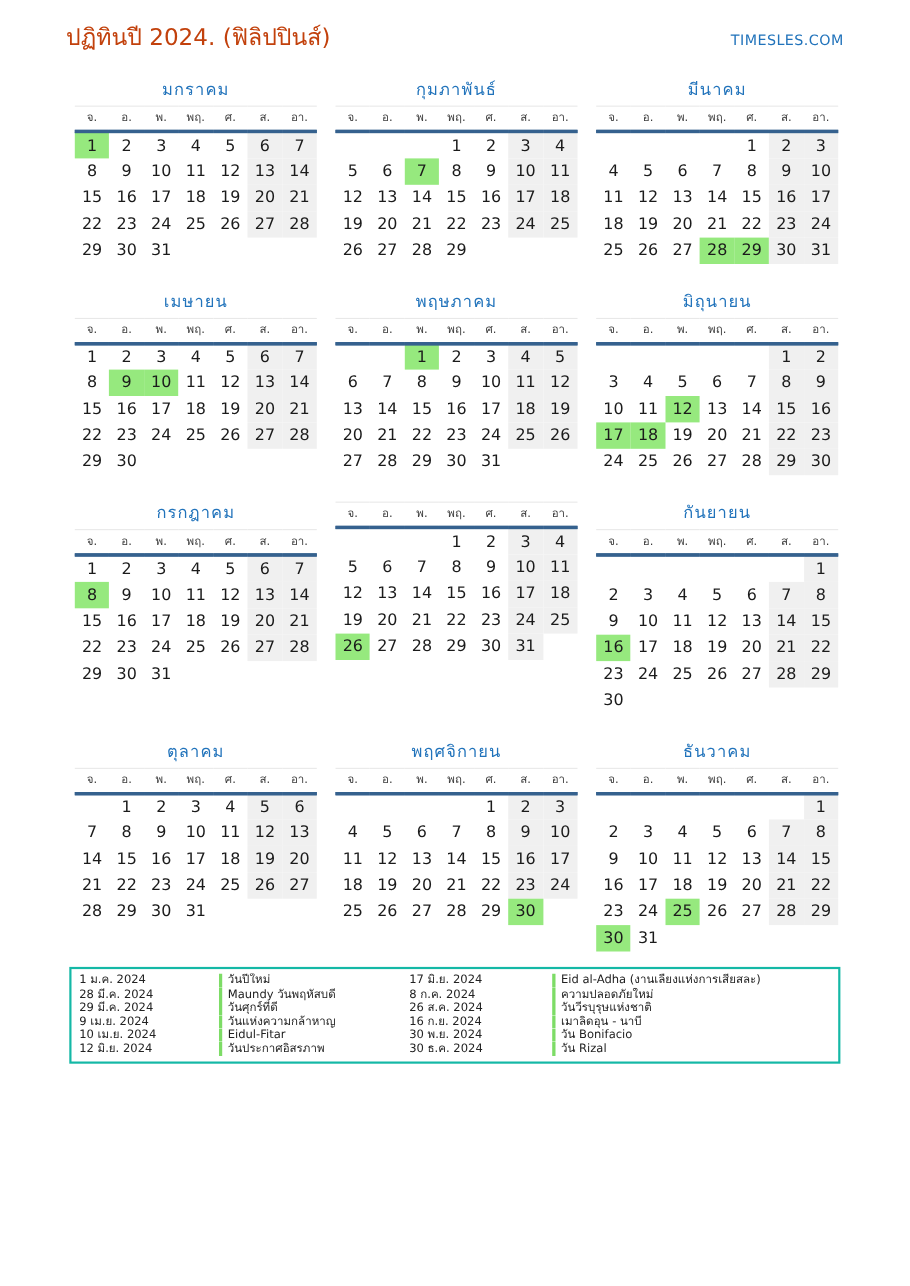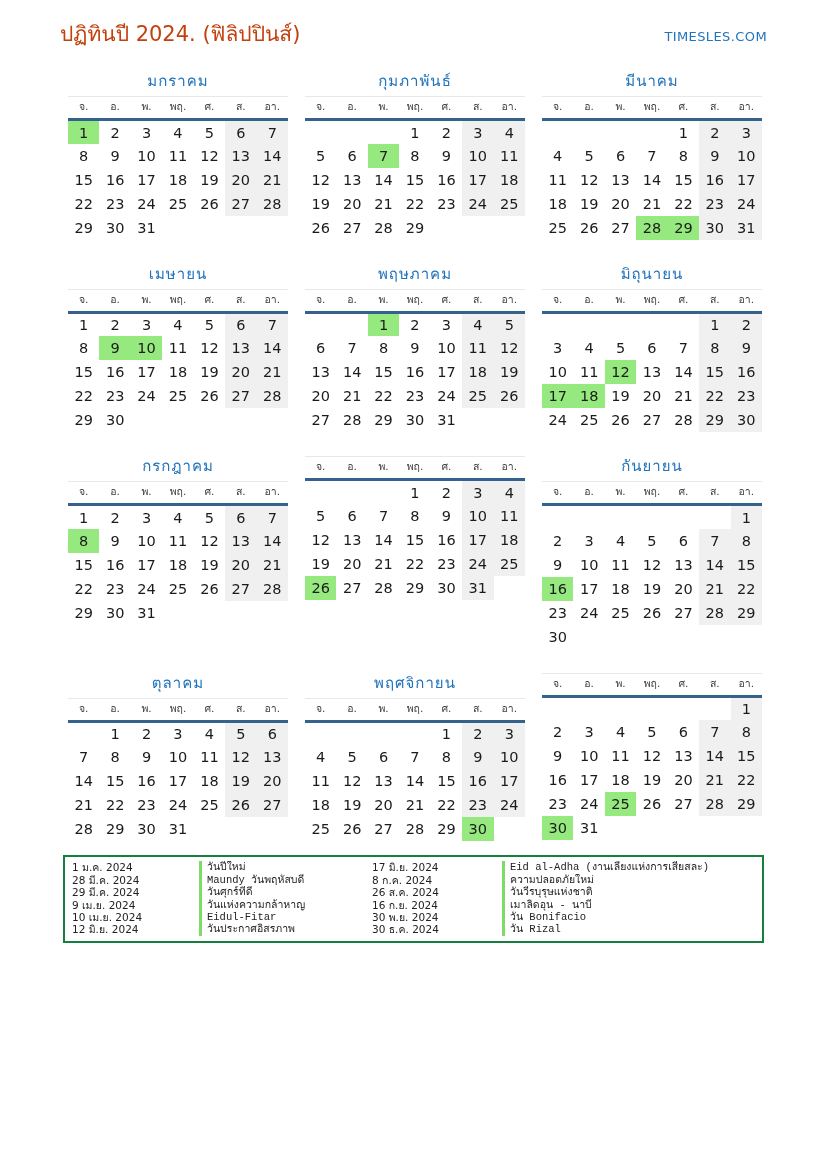--- a/index.html
+++ b/index.html
@@ -36,29 +36,29 @@
     padding:1px 0 3px 0;border-top:1px solid #e8e8e8;border-bottom:3px solid var(--rule);
   }
   table.cal td{
     height:24px;text-align:center;vertical-align:middle;
     font-size:14.5px;color:#1b1b1b;padding:0;
   }
   td.we{background:var(--weekend);}
   td.hl{background:var(--green);}
   .legend-box{
     margin-top:14px;margin-left:3px;width:701px;
-    border:2px solid #15803d;padding:4px 0 5px 0;
+    border:2px solid #14b8a6;padding:4px 0 5px 0;
   }
   .legend-row{
     display:grid;grid-template-columns:134px 166px 130px auto;
     font-size:10.5px;line-height:12.4px;color:#222;
   }
   .l-date{padding-left:7px;white-space:nowrap;}
   .l-date.r{padding-left:7px;}
-  .l-name{white-space:nowrap;overflow:hidden;font-family:Liberation Mono, monospace;}
+  .l-name{white-space:nowrap;overflow:hidden;}
   .l-name .txt{display:inline-block;border-left:3px solid var(--bar);padding-left:5px;}
   .l-name.nobar .txt{border-left-color:transparent;}
   .l-name.r{padding-left:7px;}
 </style>
 </head>
 <body>
 
 <div class="page">
   <div class="topbar">
     <div class="page-title">ปฏิทินปี 2024. (ฟิลิปปินส์)</div>
@@ -761,20 +761,21 @@
               <td>27</td>
               <td>28</td>
               <td>29</td>
               <td class="we hl">30</td>
               <td></td>
             </tr>
           </tbody>
         </table>
       </div>
       <div class="month">
+        <div class="month-title">ธันวาคม</div>
         <table class="cal">
           <thead>
             <tr>
               <th>จ.</th>
               <th>อ.</th>
               <th>พ.</th>
               <th>พฤ.</th>
               <th>ศ.</th>
               <th>ส.</th>
               <th>อา.</th>

